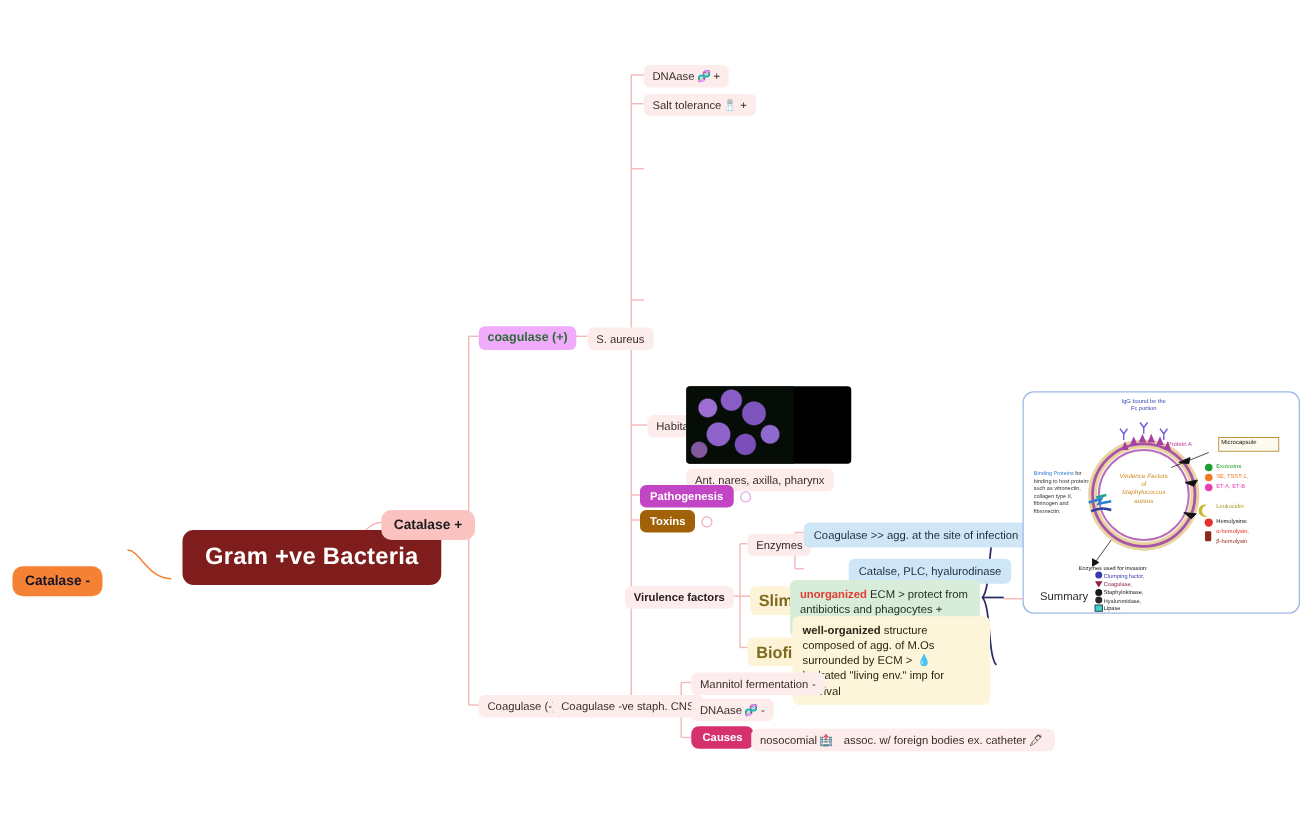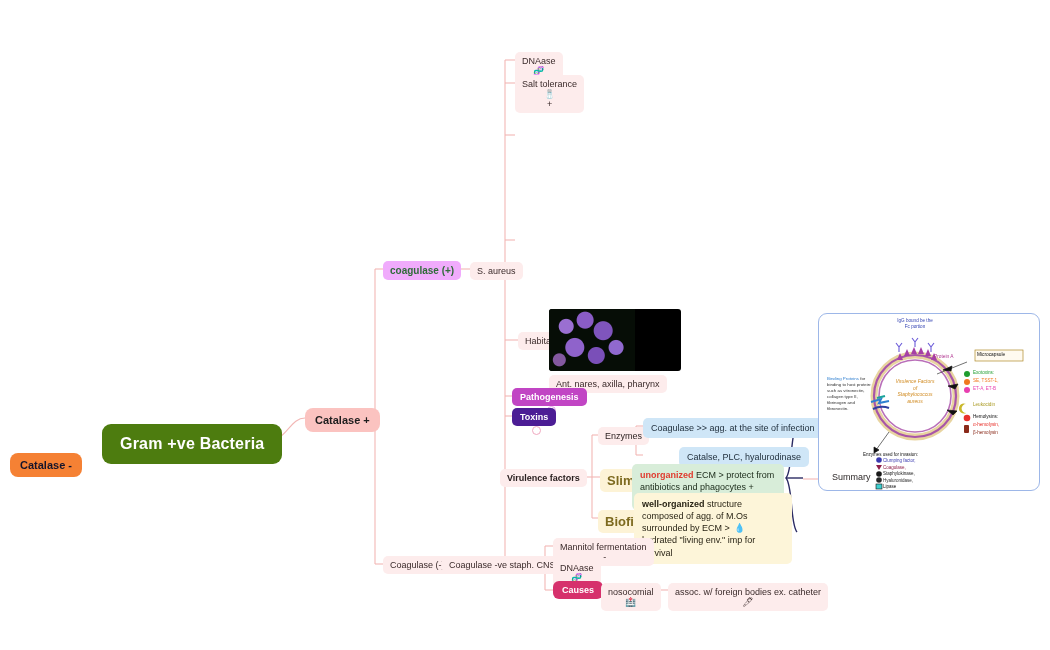--- a/index.html
+++ b/index.html
@@ -13,32 +13,32 @@
   #canvas { position: relative; width: 1050px; height: 650px; }
 
   svg.links { position: absolute; left: 0; top: 0; width: 1050px; height: 650px; pointer-events: none; }
 
   .node {
     position: absolute;
     display: flex;
     align-items: center;
     border-radius: 7px;
     white-space: nowrap;
-    flex-direction: column;
   }
 
   
   .root {
-    background: #4d7c0f;
+    background: #7f1d1d;
     color: #ffffff;
-    font-size: 16px;
+    font-size: 19px;
     font-weight: 700;
     letter-spacing: 0.2px;
     padding: 11px 18px;
     border-radius: 9px;
+    margin-left: 44px;
   }
 
   
   .cat-plus {
     background: #fbc3c0; color: #1d1d1d;
     font-size: 11px; font-weight: 700;
     padding: 6px 10px; border-radius: 8px;
   }
   .cat-minus {
     background: #f58134; color: #14142b;
@@ -77,21 +77,21 @@
   }
   .chip-enz {
     background: #fdecec; color: #2f2424;
     font-size: 9px; padding: 4px 7px; border-radius: 5px;
   }
   .badge-purple {
     background: #c145c4; color: #ffffff;
     font-size: 9px; font-weight: 700; padding: 4px 8px; border-radius: 5px;
   }
   .badge-pinkred {
-    background: #4c1d95; color: #ffffff;
+    background: #a16207; color: #ffffff;
     font-size: 9px; font-weight: 700; padding: 4px 8px; border-radius: 5px;
   }
   .badge-causes {
     background: #d6316c; color: #ffffff;
     font-size: 9px; font-weight: 700; padding: 4px 9px; border-radius: 6px;
   }
   .kw-red { color: #e03b2f; font-weight: 700; }
   .kw-bold { font-weight: 700; }
 
   .mini-ring {

